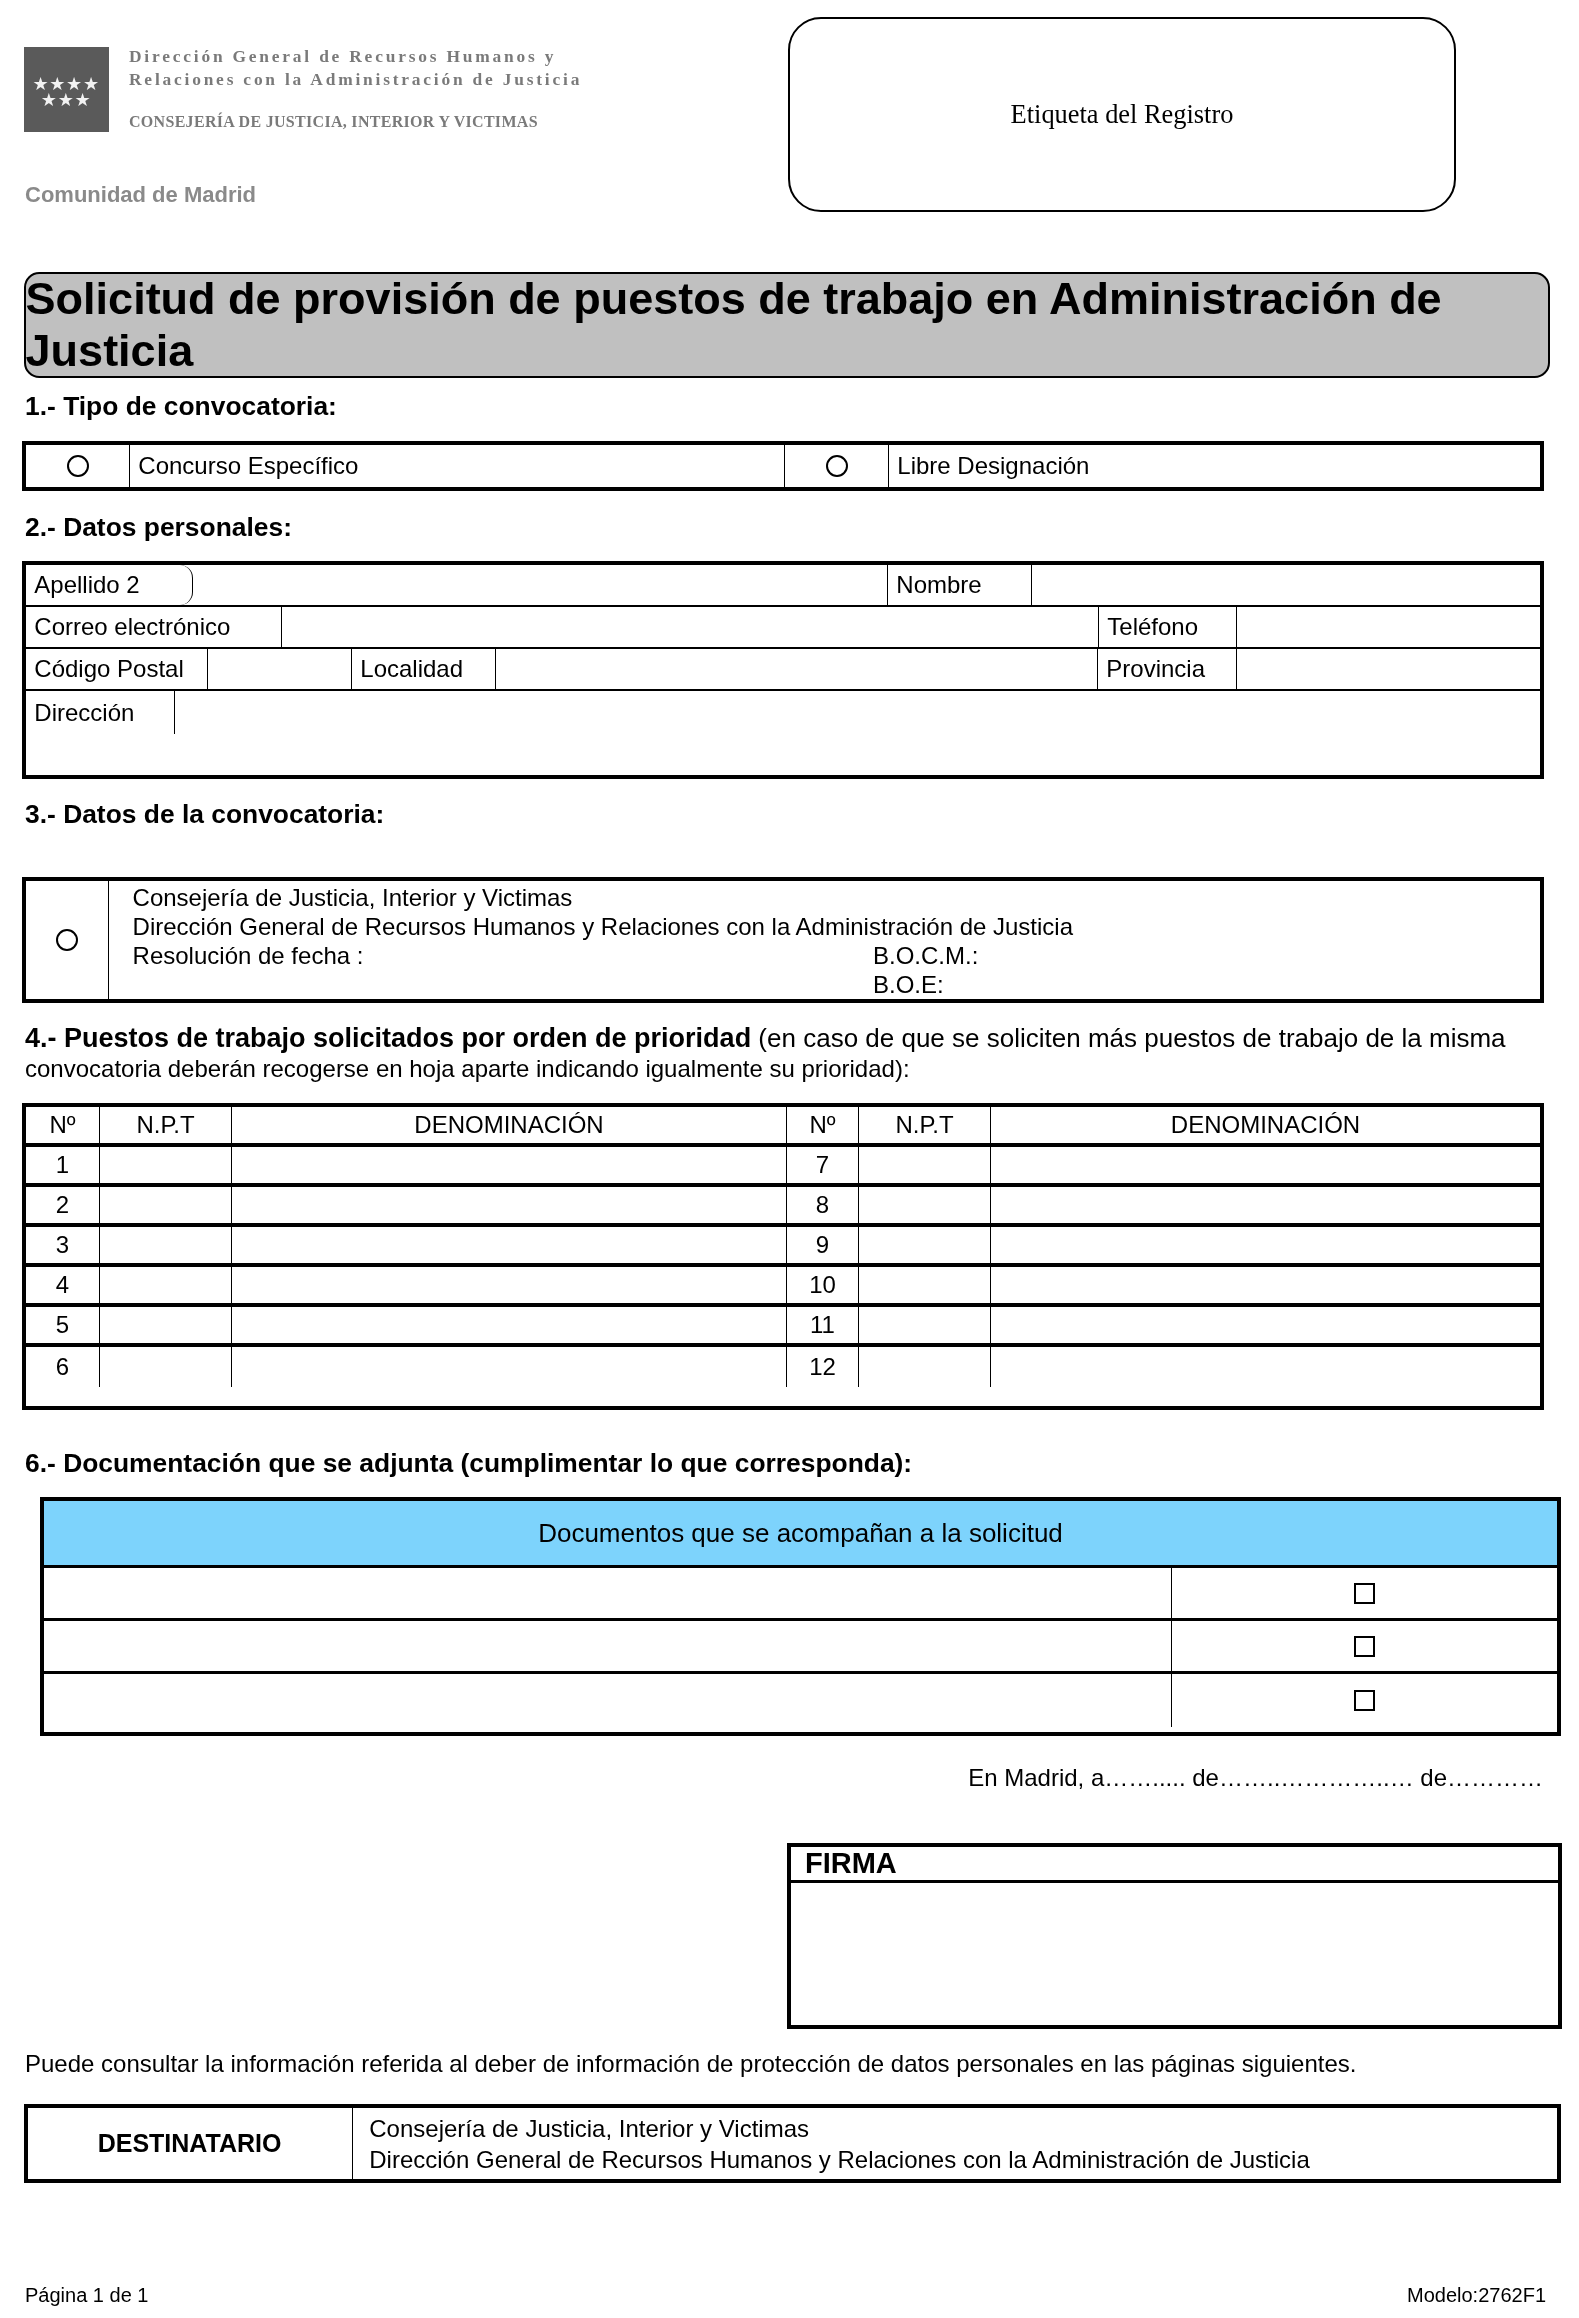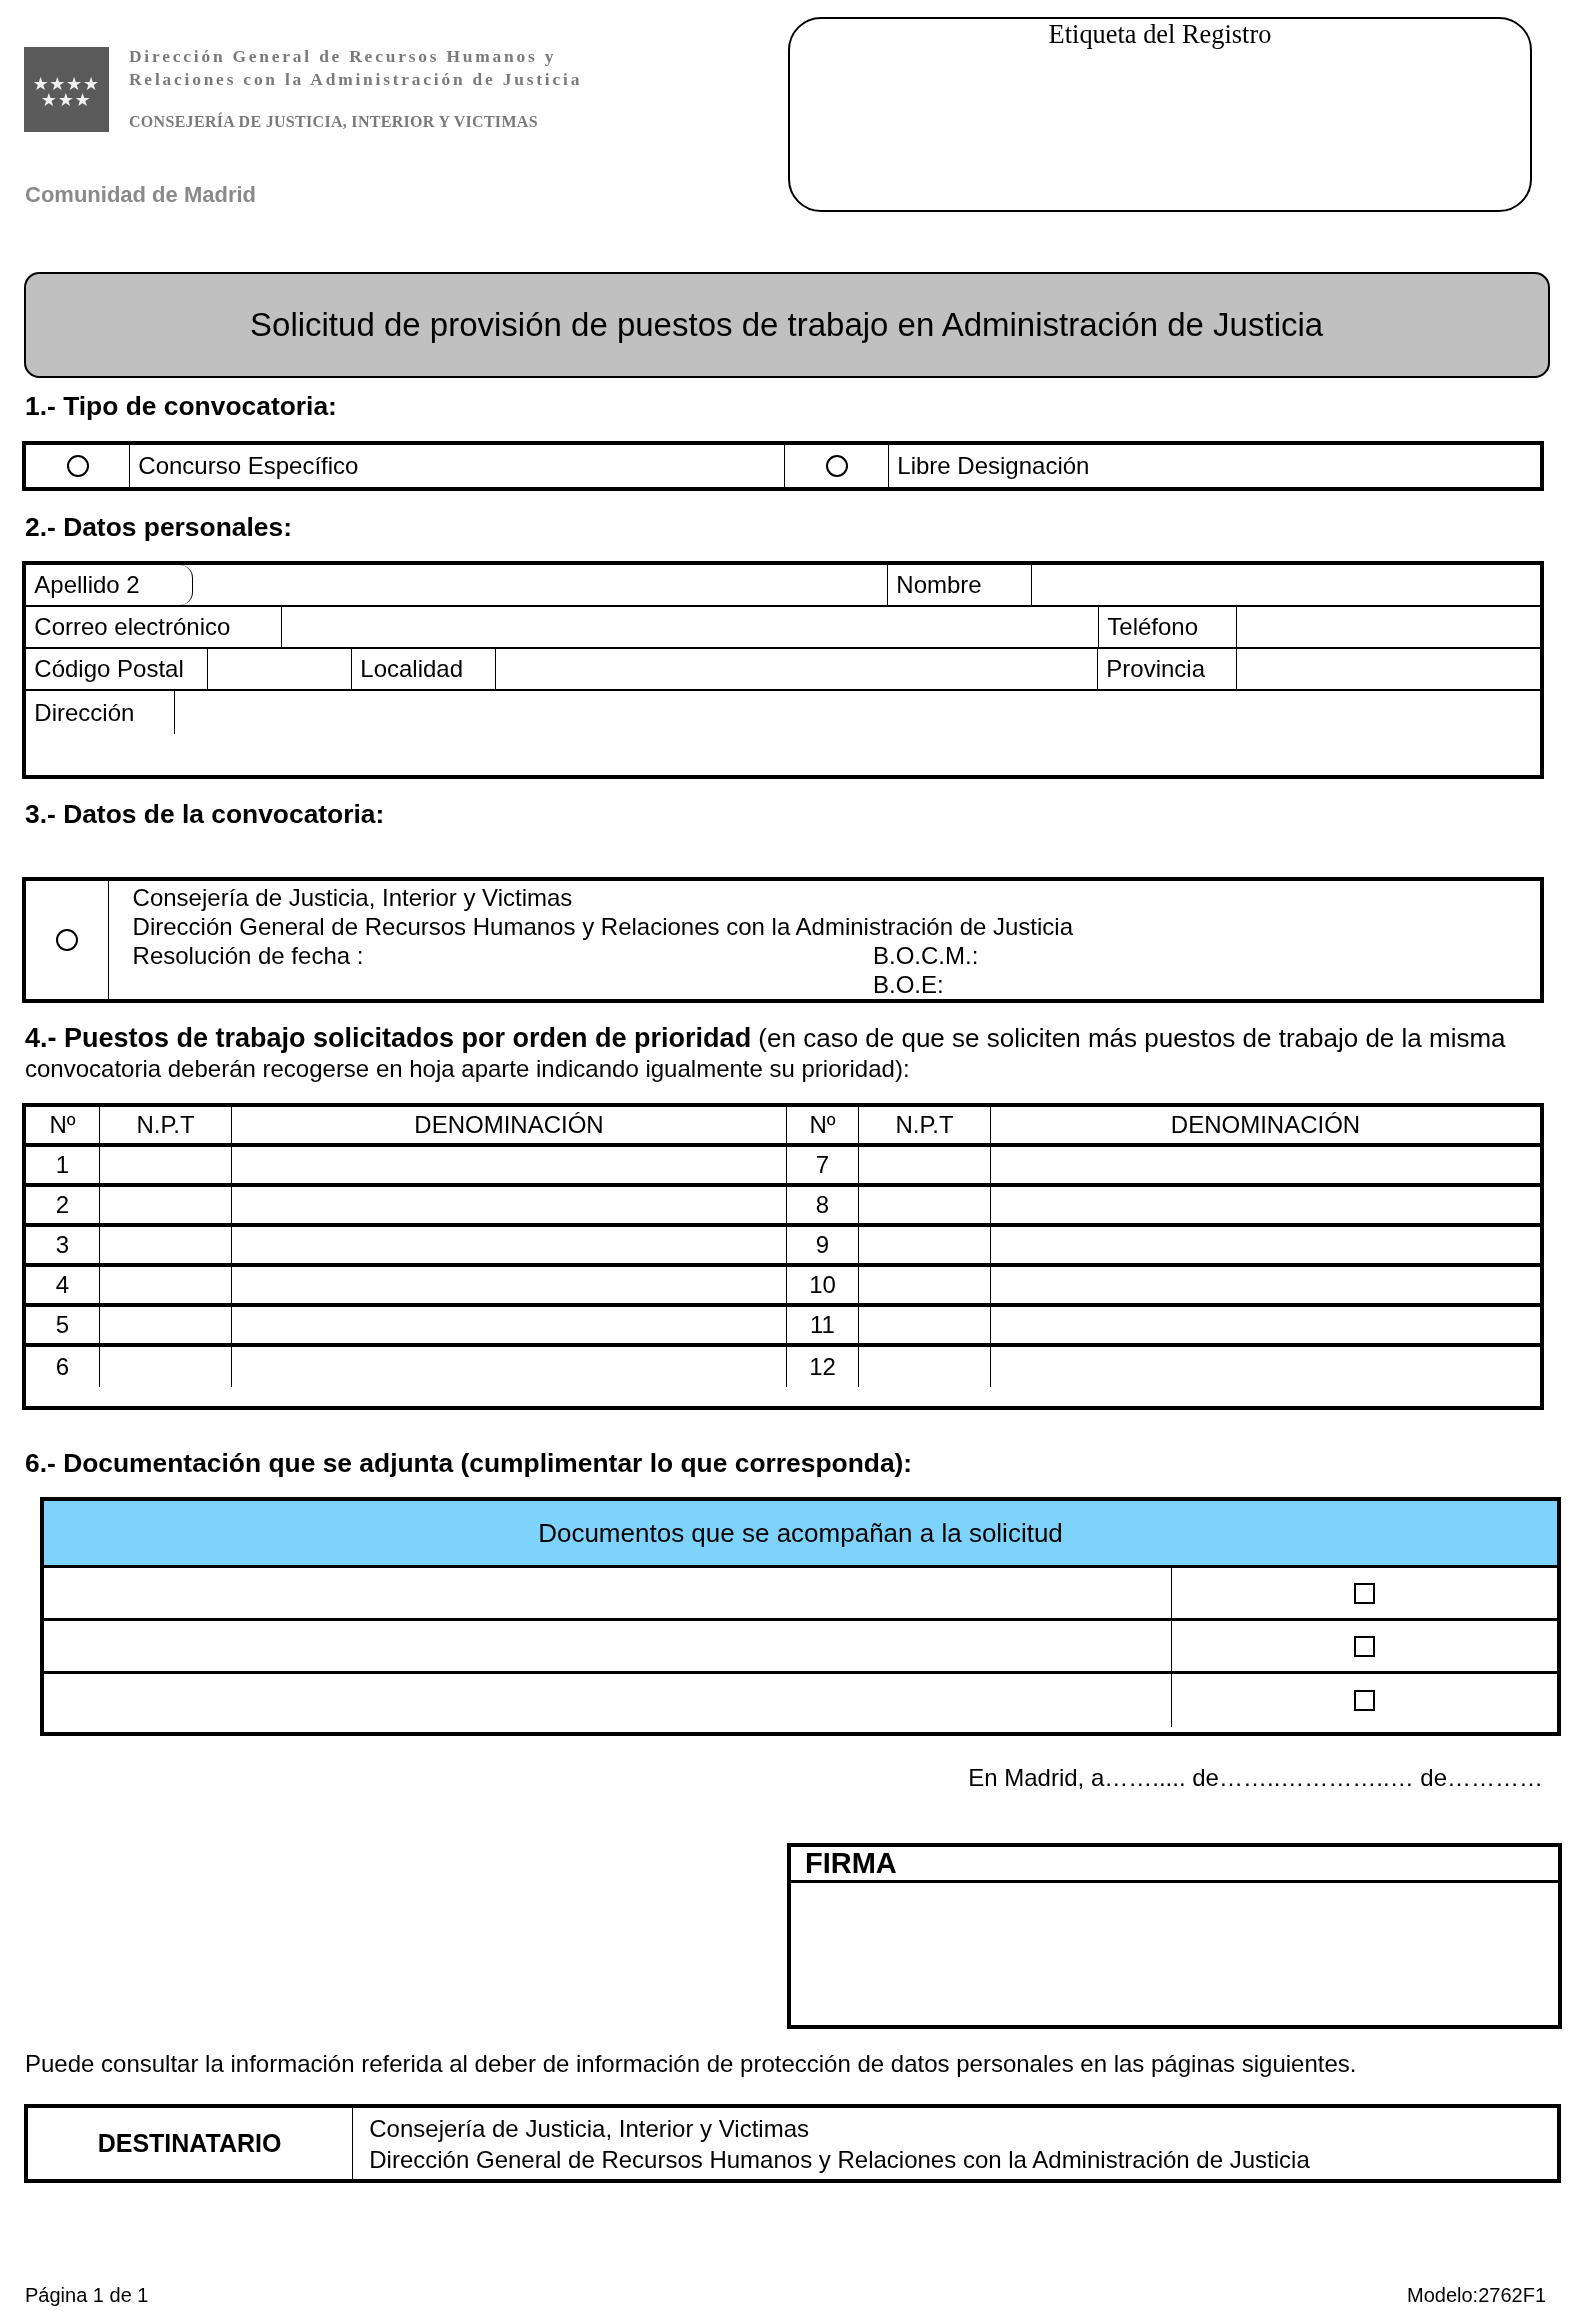--- a/index.html
+++ b/index.html
@@ -9,27 +9,27 @@
 
   
   .logo-box { left:23.6px; top:47px; width:85px; height:85px; background:#5a5a5a; }
   .stars { position:absolute; left:0; width:100%; text-align:center; color:#f2f2f2; font-size:18px; line-height:18px; letter-spacing:0.7px; }
   .hdr-serif { font-family:"Liberation Serif", serif; color:#7a7a7a; }
   .hdr-line1 { left:129px; top:46px; font-size:17.4px; letter-spacing:2.8px; font-weight:bold; }
   .hdr-line2 { left:129px; top:69px; font-size:17.4px; letter-spacing:2.8px; font-weight:bold; }
   .hdr-line3 { left:129px; top:113px; font-size:16px; font-weight:bold; letter-spacing:0.3px; }
   .comunidad { left:25px; top:182px; font-size:22px; font-weight:bold; color:#8a8a8a; }
 
-  .etiqueta { left:788px; top:17.4px; width:744px; height:195px; border:2.8px solid #000; border-radius:33px;
-              display:flex; justify-content:center; box-sizing:border-box; }
+  .etiqueta { left:788px; top:17.4px; width:668px; height:195px; border:2.8px solid #000; border-radius:33px;
+              display:flex; align-items:center; justify-content:center; box-sizing:border-box; }
   .etiqueta span { font-family:"Liberation Serif", serif; font-size:26.4px; }
 
   .title-box { left:23.6px; top:272px; width:1526px; height:106px; border:2.8px solid #000; border-radius:15.3px;
                background:#c0c0c0; box-sizing:border-box; display:flex; align-items:center; justify-content:center; }
-  .title-box span { font-size:33px; font-weight:normal; }
+  .title-box span { font-size:45px; font-weight:bold; }
 
   .section-h { left:25px; font-size:26.4px; font-weight:bold; }
 
   
   .tbl { border:4.2px solid #000; box-sizing:border-box; background:#fff; }
   .row { display:flex; box-sizing:border-box; }
   .cell { box-sizing:border-box; display:flex; align-items:center; font-size:24px; padding-left:8.3px; overflow:hidden; white-space:nowrap; }
   .vb { border-right:1.4px solid #000; }
 
   .radio { width:22px; height:22px; border:2.1px solid #000; border-radius:50%; box-sizing:border-box; display:inline-block; }

